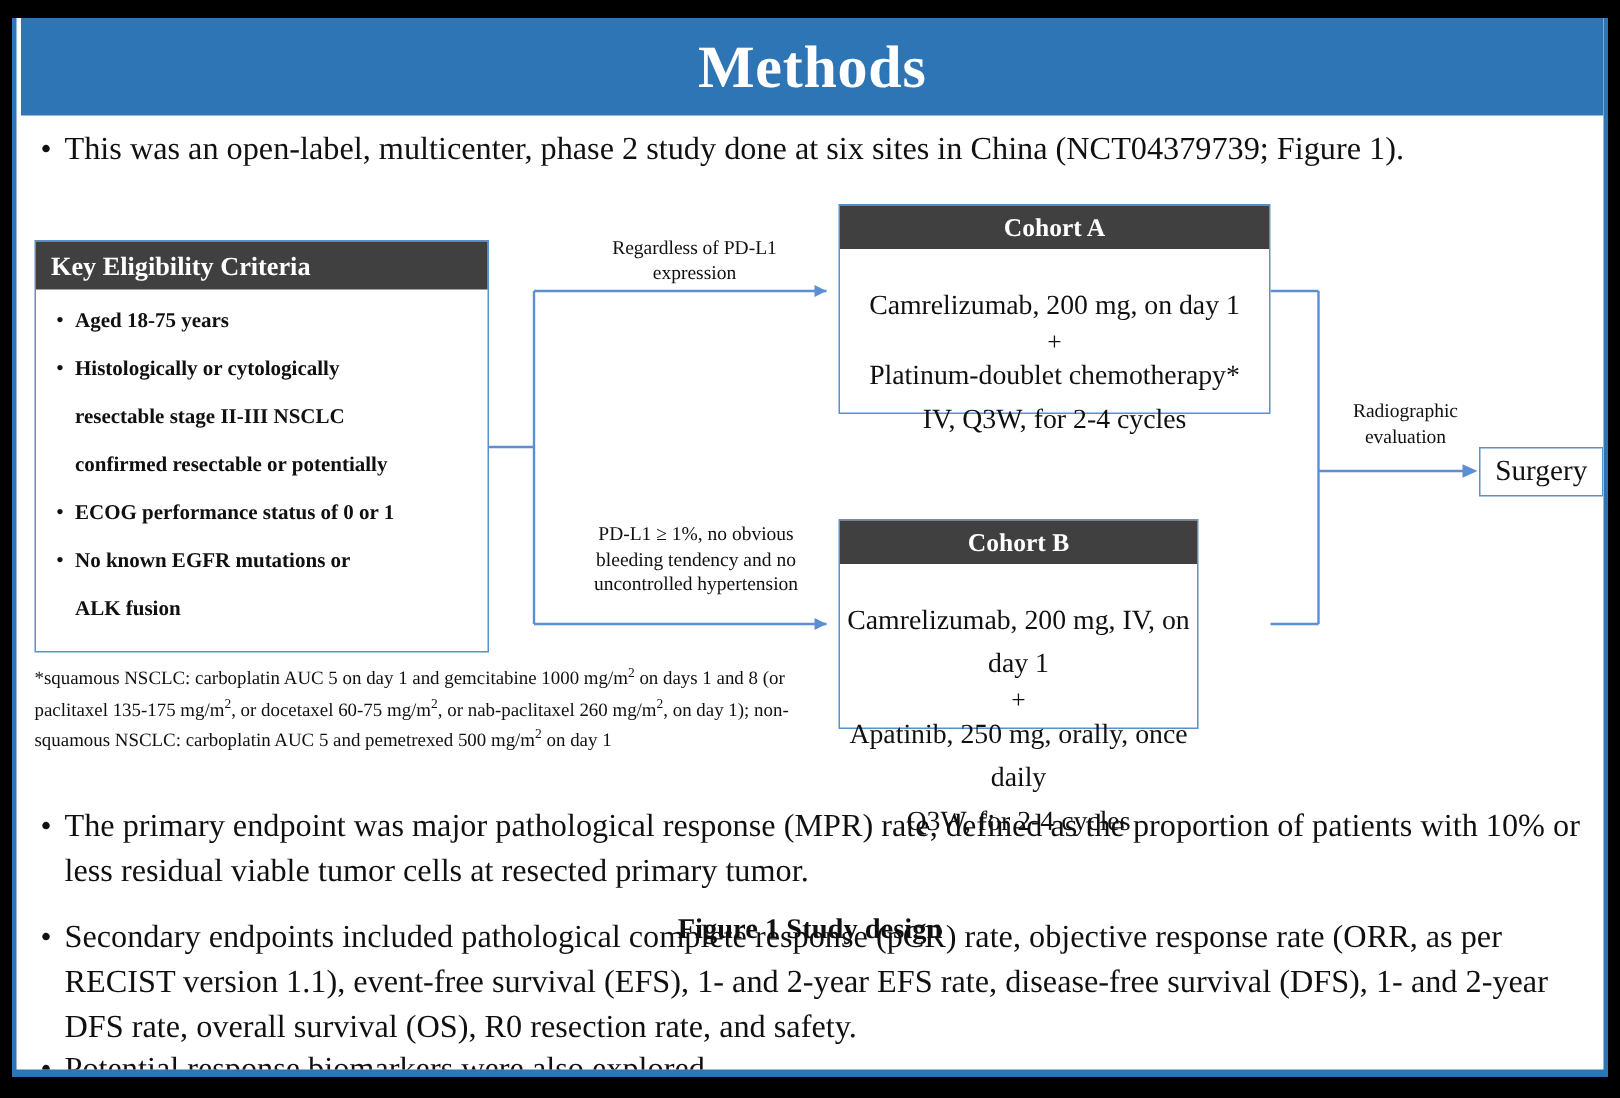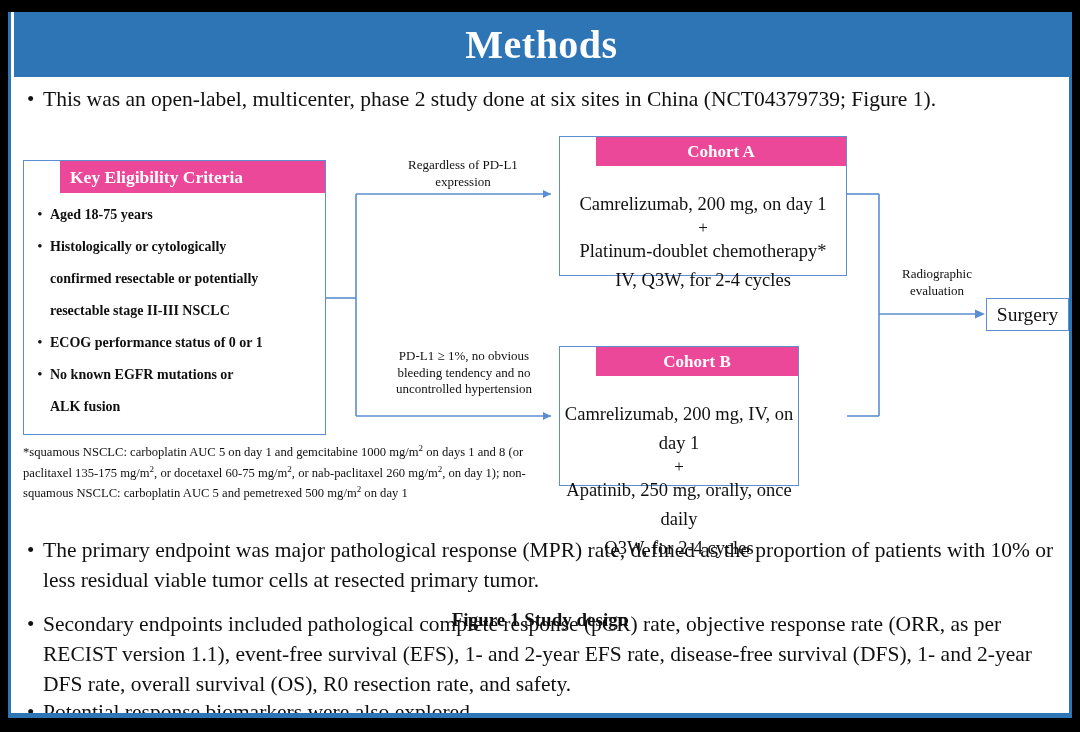--- a/index.html
+++ b/index.html
@@ -100,28 +100,27 @@
   }
 
   
   .flow-box {
     position: absolute;
     box-sizing: border-box;
     border: 1.5px solid #5B8FD1;
     background: #ffffff;
   }
   .flow-box-header {
-    background: #ec4899;
+    background: #404040;
     color: #ffffff;
     font-weight: bold;
     font-size: 17px;
     line-height: 28px;
     text-align: center;
     box-sizing: border-box;
-    margin-left: 36px;
   }
   .flow-box-body {
     text-align: center;
     color: #101010;
   }
 
   
   #eligibility-box {
     left: 12px;
     top: 36px;
@@ -294,25 +293,25 @@
           <div class="elig-item">
             <span class="elig-dot">•</span>
             <span class="elig-text">Aged 18-75 years</span>
           </div>
           <div class="elig-item">
             <span class="elig-dot">•</span>
             <span class="elig-text">Histologically or cytologically</span>
           </div>
           <div class="elig-item">
             <span class="elig-dot"></span>
+            <span class="elig-text">resectable stage II-III  NSCLC</span>
+          </div>
+          <div class="elig-item">
+            <span class="elig-dot"></span>
             <span class="elig-text">confirmed resectable or potentially</span>
-          </div>
-          <div class="elig-item">
-            <span class="elig-dot"></span>
-            <span class="elig-text">resectable stage II-III  NSCLC</span>
           </div>
           <div class="elig-item">
             <span class="elig-dot">•</span>
             <span class="elig-text">ECOG performance status of 0 or 1</span>
           </div>
           <div class="elig-item">
             <span class="elig-dot">•</span>
             <span class="elig-text">No known EGFR mutations or</span>
           </div>
           <div class="elig-item">

